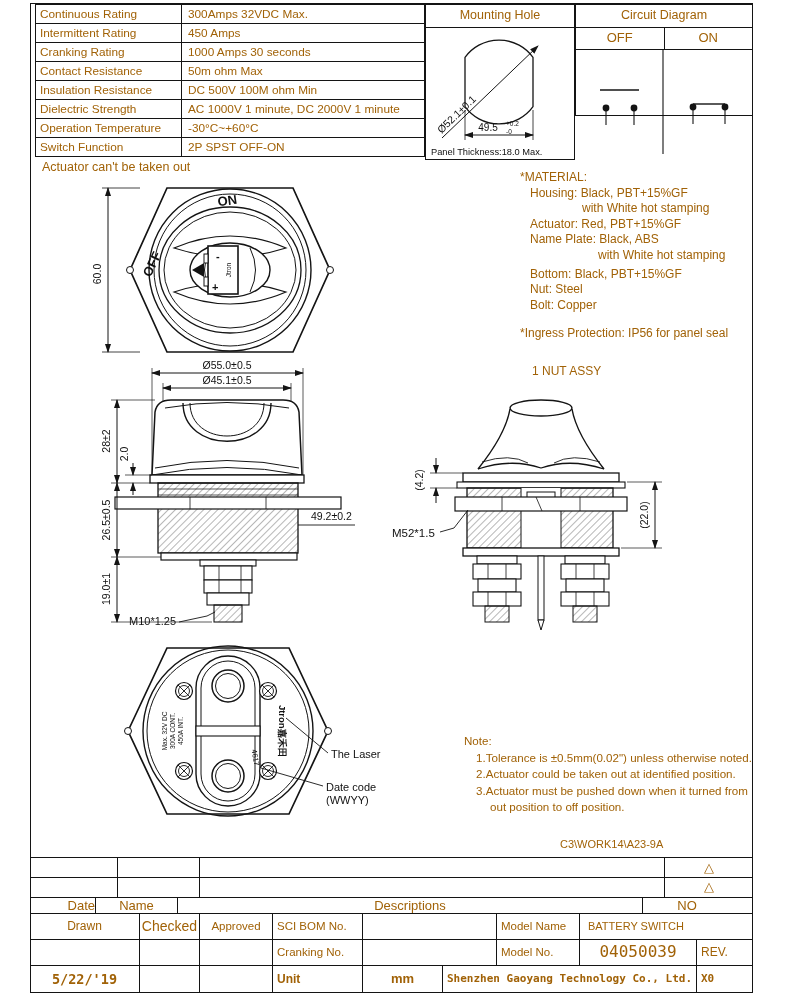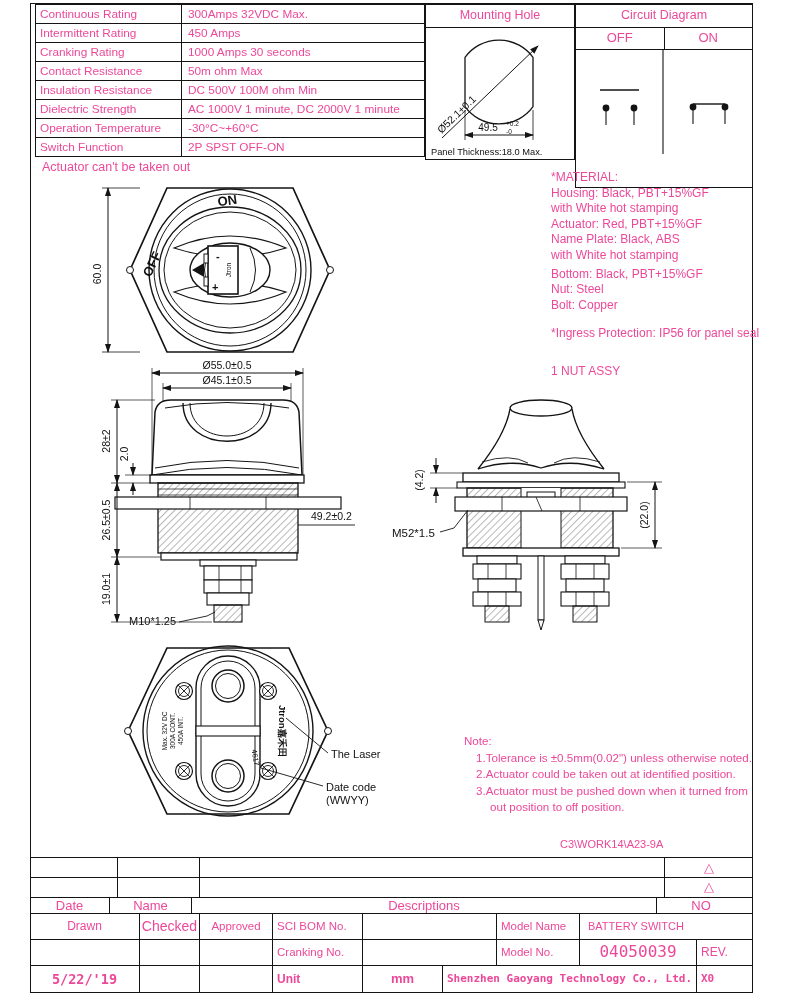--- a/index.html
+++ b/index.html
@@ -1,35 +1,35 @@
 <!DOCTYPE html>
 <html><head>
 <meta charset="utf-8">
 <style>
   html,body{margin:0;padding:0;background:#fff;}
   #page{position:relative;width:800px;height:1000px;background:#ffffff;
-        font-family:"Liberation Sans",sans-serif;color:#ec4899;overflow:hidden;border-radius:8px;}
+        font-family:"Liberation Sans",sans-serif;color:#a16207;overflow:hidden;border-radius:8px;}
   .abs{position:absolute;box-sizing:border-box;}
   
   #frame{left:30px;top:3px;width:723px;height:990px;border:1.6px solid #141414;}
   
   #specs{left:35px;top:4px;width:390px;border:1.6px solid #141414;background:#fff;}
   .spec-row{display:flex;height:18px;border-bottom:1px solid #141414;}
   .spec-row:last-child{border-bottom:none;}
   .spec-label{width:141px;border-right:1px solid #141414;font-size:11.8px;line-height:18px;padding-left:4px;white-space:nowrap;overflow:hidden;}
   .spec-value{flex:1;font-size:11.8px;line-height:18px;padding-left:6px;white-space:nowrap;overflow:hidden;}
   
   .panel{border:1.6px solid #141414;background:#fff;}
   .panel-head{height:22px;border-bottom:1.2px solid #141414;text-align:center;font-size:12.5px;line-height:21px;}
   #circ-sub{display:flex;height:21px;border-bottom:1.2px solid #141414;}
   #circ-sub div{flex:1;text-align:center;font-size:13px;line-height:20px;}
   #circ-sub div:first-child{border-right:1.2px solid #141414;}
   
   #material{left:520px;top:170px;width:236px;font-size:12px;line-height:15.6px;}
-  #material div{white-space:nowrap;margin-left:31px;}
+  #material div{white-space:nowrap;}
   .mi1{margin-left:10px;} .mi2{margin-left:62px;} .mi5{margin-left:78px;}
   .mt1{margin-top:3px;} .mt2{margin-top:13px;} .mt3{margin-top:22px;margin-left:12px;}
   
   #note{left:432px;top:733px;width:322px;font-size:11.6px;line-height:16.5px;margin-left:32px;}
   #note .nindent{margin-left:12px;}
   #note .nindent2{margin-left:26px;}
   
   .tb-row{display:flex;border-top:1px solid #141414;}
   .tb-cell{border-right:1px solid #141414;box-sizing:border-box;overflow:hidden;white-space:nowrap;}
   .tb-cell:last-child{border-right:none;}
@@ -94,21 +94,21 @@
       <line x1="39" y1="82" x2="39" y2="112" stroke="#141414" stroke-width="0.8"></line>
       <line x1="107" y1="82" x2="107" y2="112" stroke="#141414" stroke-width="0.8"></line>
       <line x1="39" y1="107" x2="107" y2="107" stroke="#141414" stroke-width="1" marker-start="url(#arM)" marker-end="url(#arM)"></line>
       <text font-size="10" x="62" y="103" text-anchor="middle">49.5</text>
       <text font-size="6.5" x="80" y="98">+0.2</text>
       <text font-size="6.5" x="80" y="106">-0</text>
       <text font-size="9.3" x="5" y="127">Panel Thickness:18.0 Max.</text>
     </svg>
   </div>
 
-  <div class="abs panel" style="left:575px;top:4px;width:178px;height:184px;">
+  <div class="abs panel" style="left:575px;top:4px;width:178px;height:112px;">
     <div class="panel-head">Circuit Diagram</div>
     <div id="circ-sub">
       <div>OFF</div>
       <div>ON</div>
     </div>
     <svg width="175" height="108" viewBox="0 0 175 108">
       <line x1="87" y1="0" x2="87" y2="104" stroke="#141414" stroke-width="1.1"></line>
 
       <line x1="24" y1="40" x2="63" y2="40" stroke="#141414" stroke-width="1.4"></line>
       <circle cx="30" cy="58" r="3.4" fill="#141414"></circle>
@@ -385,21 +385,21 @@
     <div class="tb-cell c-center" style="width:88px;font-size:13px;line-height:19px;">△</div>
   </div>
   <div class="abs tb-row" style="left:30px;top:877px;width:723px;height:19.5px;">
     <div class="tb-cell" style="width:88px;"></div>
     <div class="tb-cell" style="width:82px;"></div>
     <div class="tb-cell" style="width:465px;"></div>
     <div class="tb-cell c-center" style="width:88px;font-size:13px;line-height:18px;">△</div>
   </div>
 
   <div class="abs tb-row" style="left:30px;top:896.5px;width:723px;height:16.5px;font-size:13px;">
-    <div class="tb-cell c-center" style="width:80px;line-height:15px;">Date</div>
+    <div class="tb-cell c-center" style="width:66px;line-height:15px;text-align:right;">Date</div>
     <div class="tb-cell c-center" style="width:82px;line-height:15px;">Name</div>
     <div class="tb-cell c-center" style="width:465px;line-height:15px;">Descriptions</div>
     <div class="tb-cell c-center" style="width:88px;line-height:15px;">NO</div>
   </div>
 
   <div class="abs tb-row" style="left:30px;top:913px;width:723px;height:26px;font-size:12px;">
     <div class="tb-cell c-center" style="width:110px;line-height:24px;">Drawn</div>
     <div class="tb-cell c-center" style="width:60px;line-height:24px;font-size:14px;">Checked</div>
     <div class="tb-cell c-center" style="width:73px;line-height:24px;font-size:11.5px;">Approved</div>
     <div class="tb-cell" style="width:90px;line-height:24px;padding-left:4px;font-size:11.5px;">SCI BOM No.</div>

